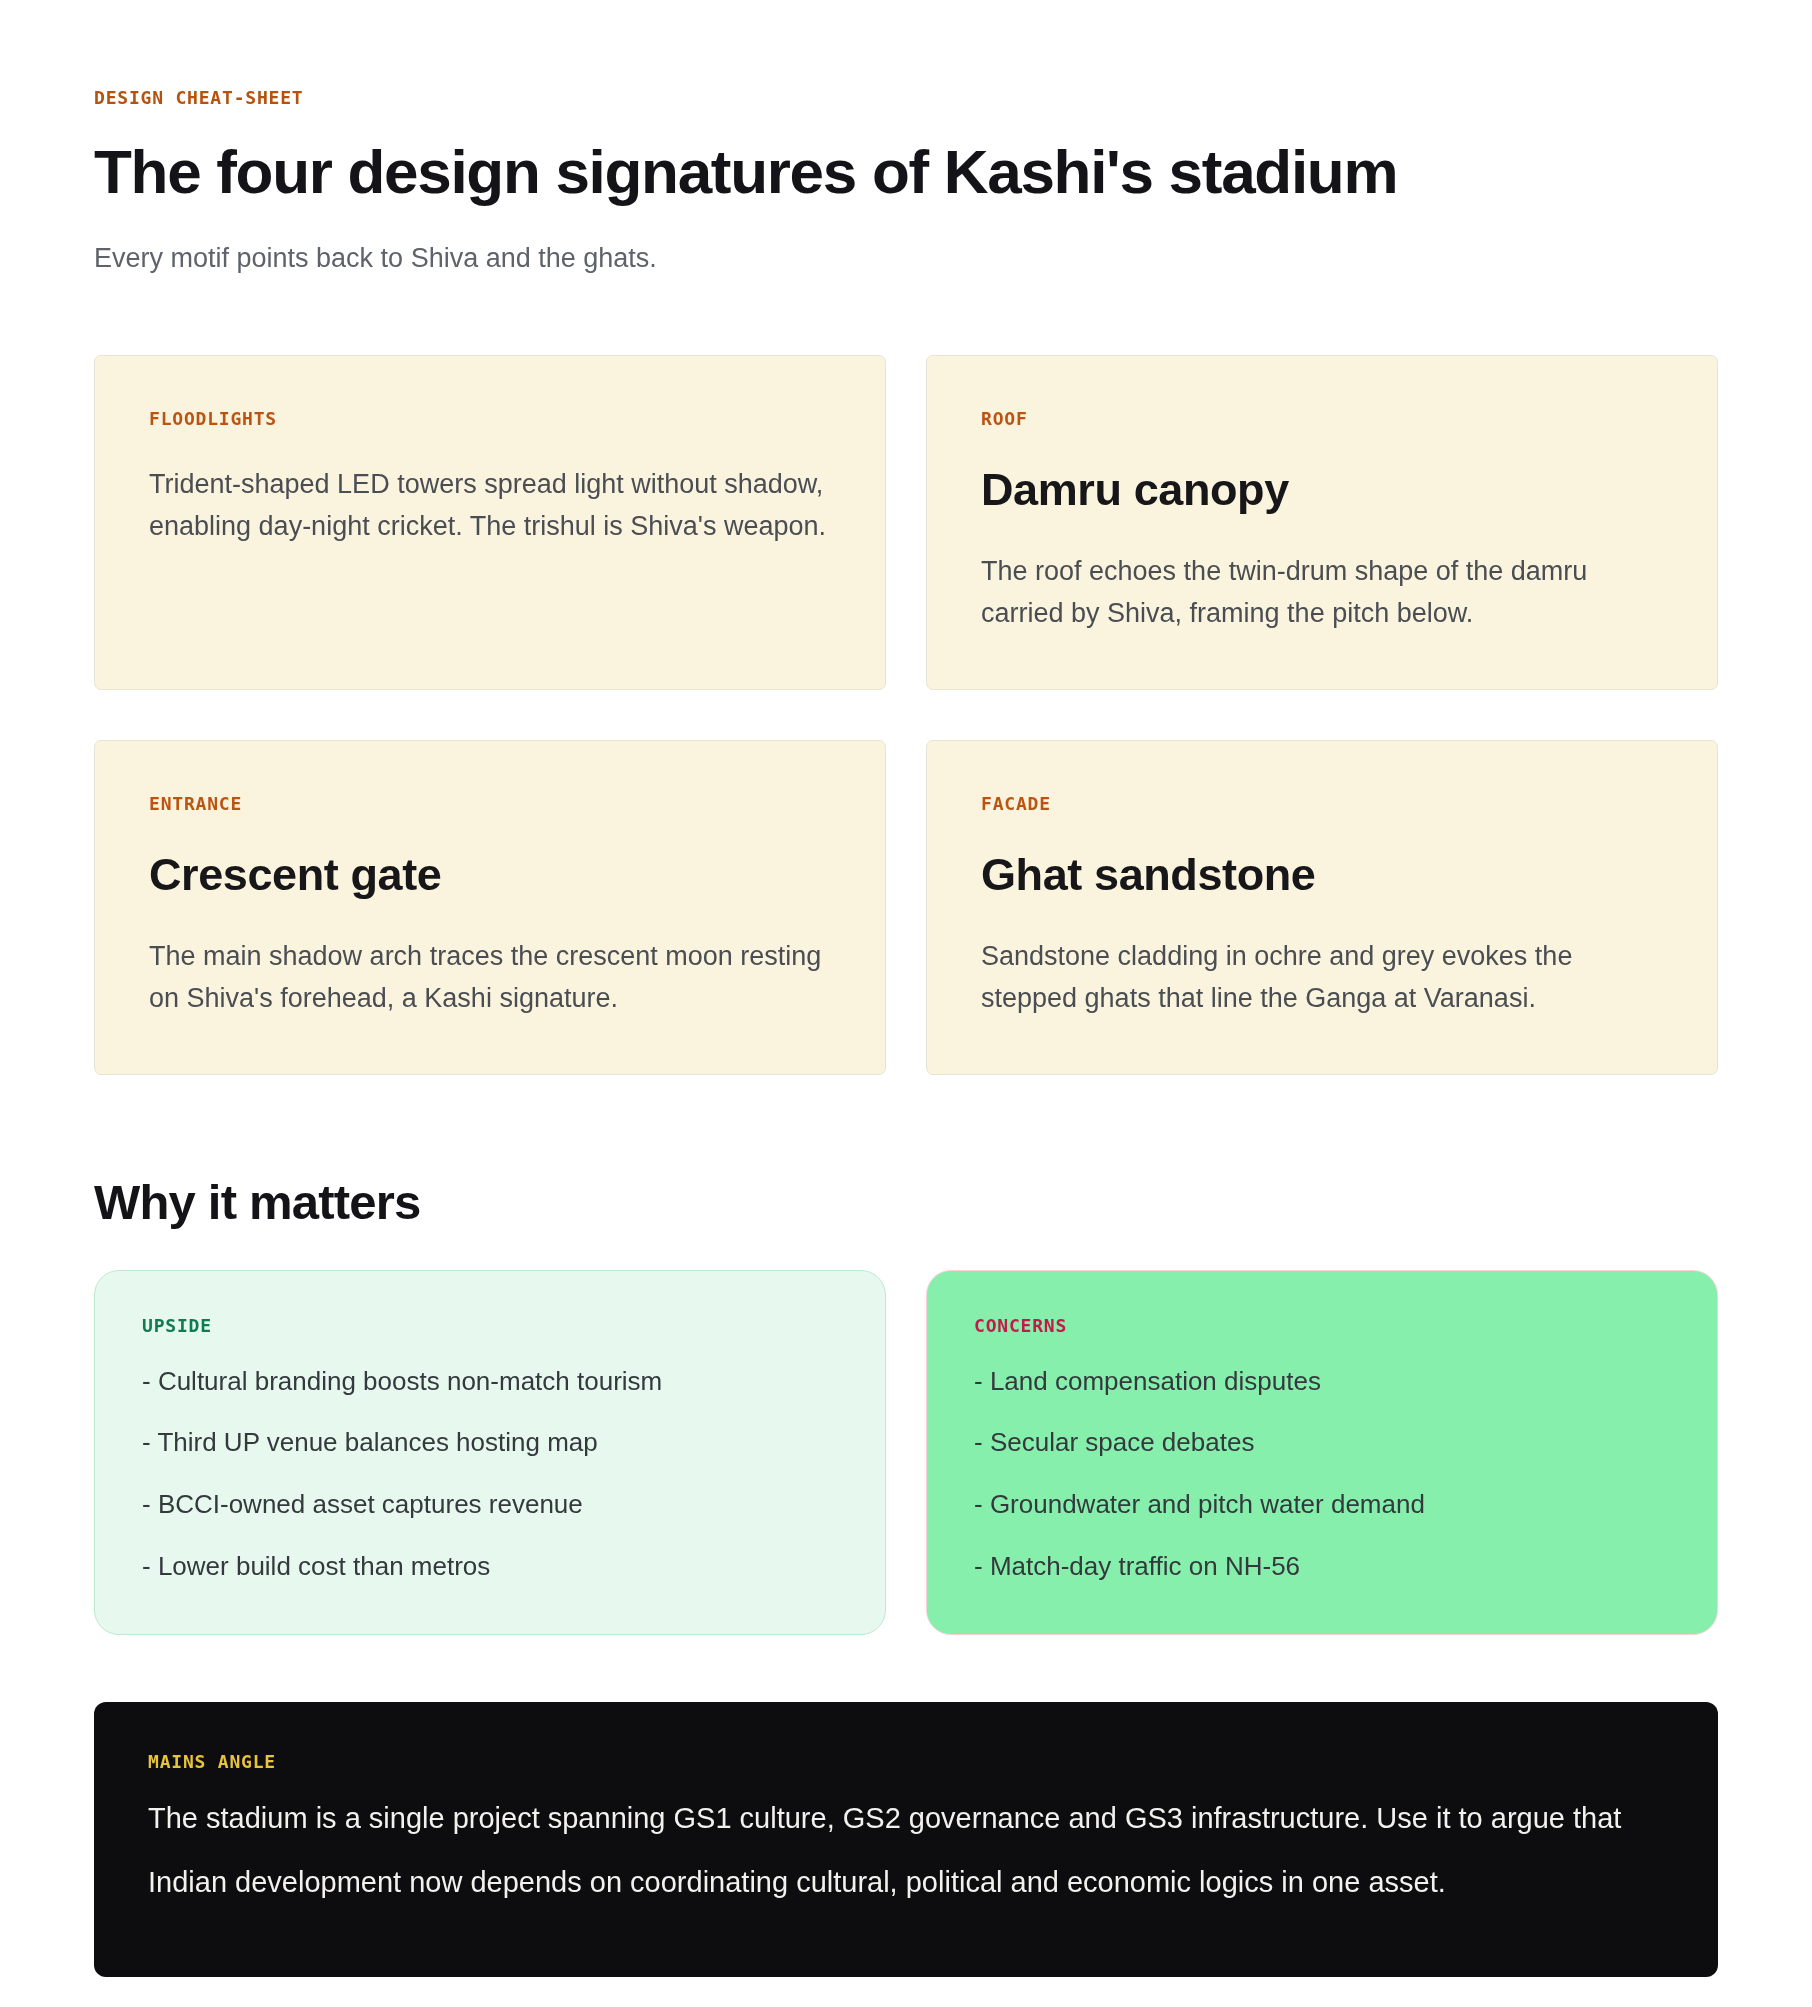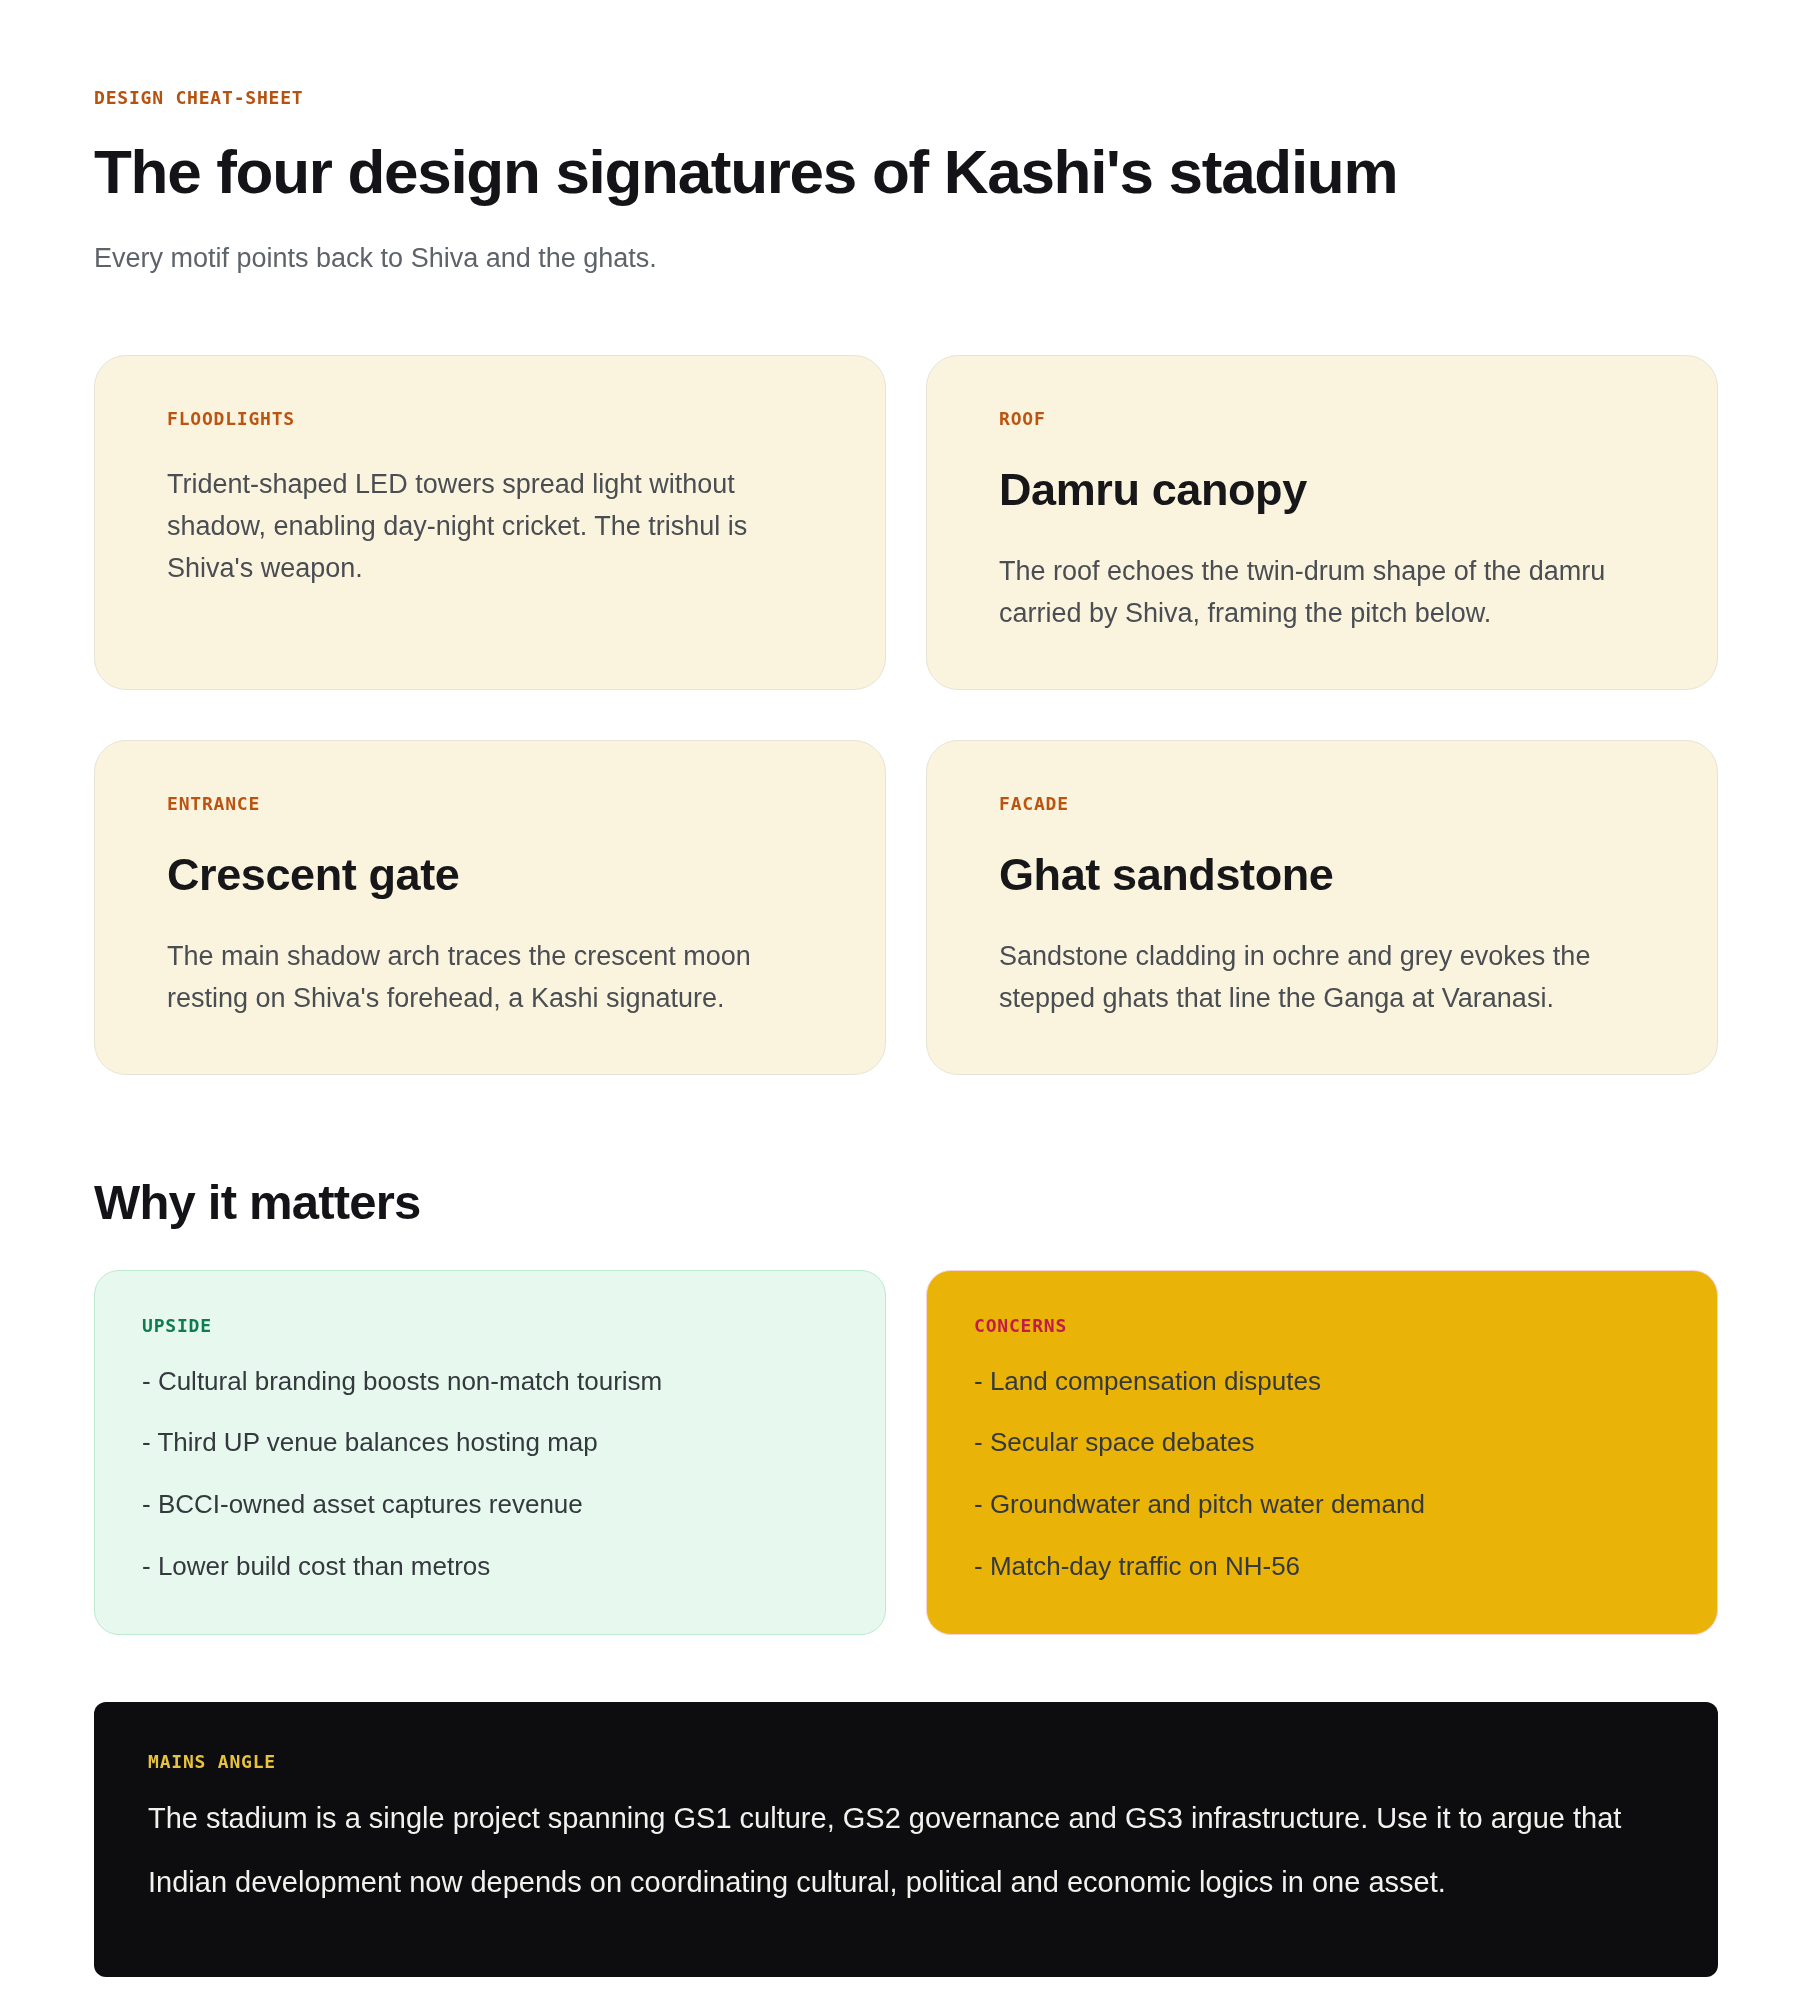--- a/index.html
+++ b/index.html
@@ -44,22 +44,22 @@
   }
   .cards-grid {
     display: grid;
     grid-template-columns: 1fr 1fr;
     gap: 50px 40px;
   }
   .sig-card {
     box-sizing: border-box;
     background: #faf4df;
     border: 1.7px solid #e7e3d6;
-    border-radius: 32px;
-    padding: 52px 54px 54px 72px;
+    border-radius: 7px;
+    padding: 52px 54px 54px 54px;
   }
   .sig-card .card-label {
     color: #bc5411;
     margin: 0 0 35px 0;
   }
   .sig-card h2 {
     font-size: 45px;
     font-weight: 700;
     letter-spacing: -0.4px;
     margin: 0 0 35px 0;
@@ -87,21 +87,21 @@
   .why-card {
     box-sizing: border-box;
     border-radius: 25px;
     padding: 44px 47px 47px 47px;
   }
   .why-card.upside {
     background: #e7f8ef;
     border: 1.7px solid #bce9d0;
   }
   .why-card.concerns {
-    background: #eab308;
+    background: #86efac;
     border: 1.7px solid #f6d2d8;
   }
   .why-card .card-label {
     margin: 0 0 25px 0;
   }
   .why-card.upside .card-label { color: #0f7b52; }
   .why-card.concerns .card-label { color: #c11b4a; }
   .why-card ul {
     list-style: none;
     margin: 0;

